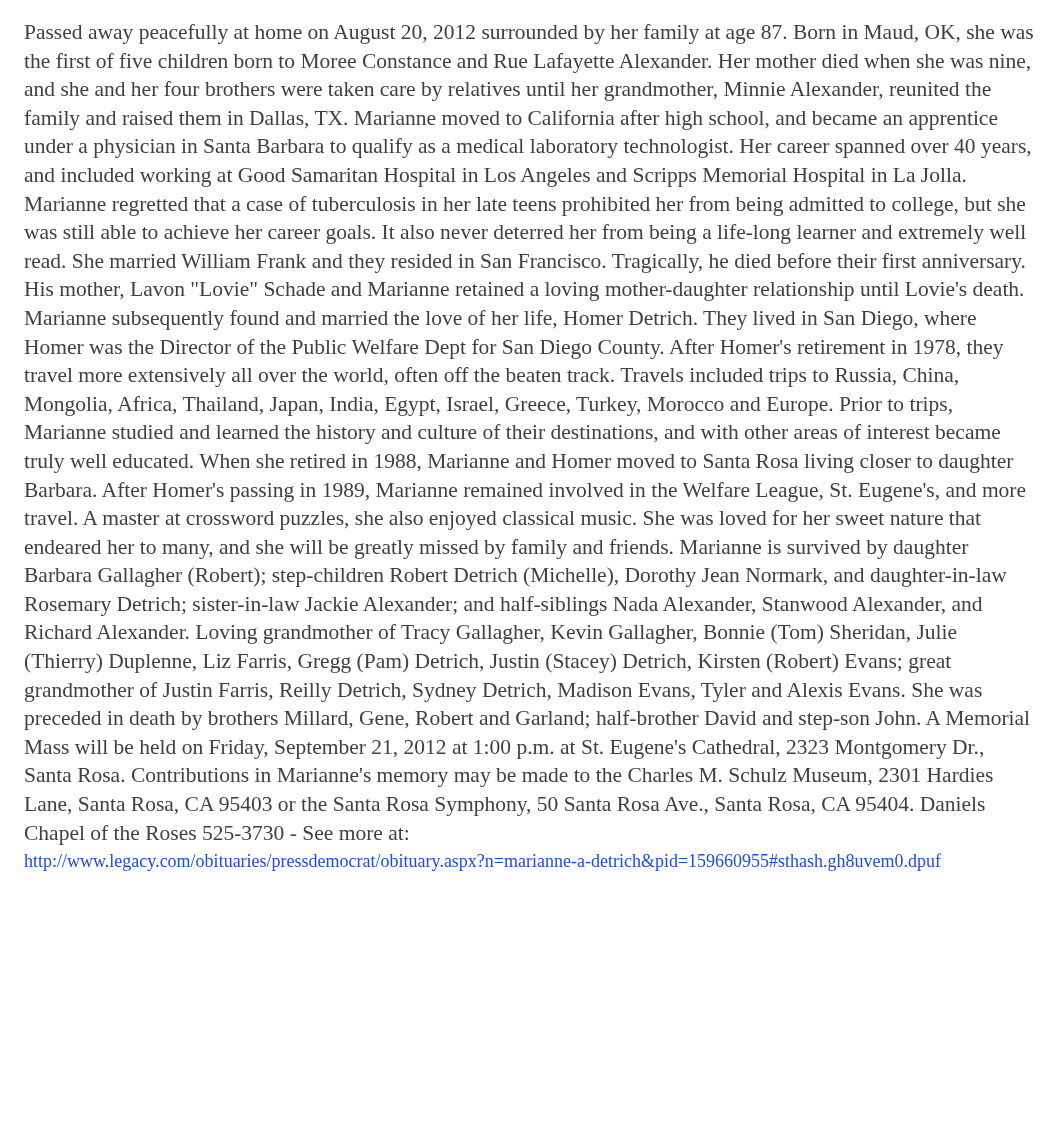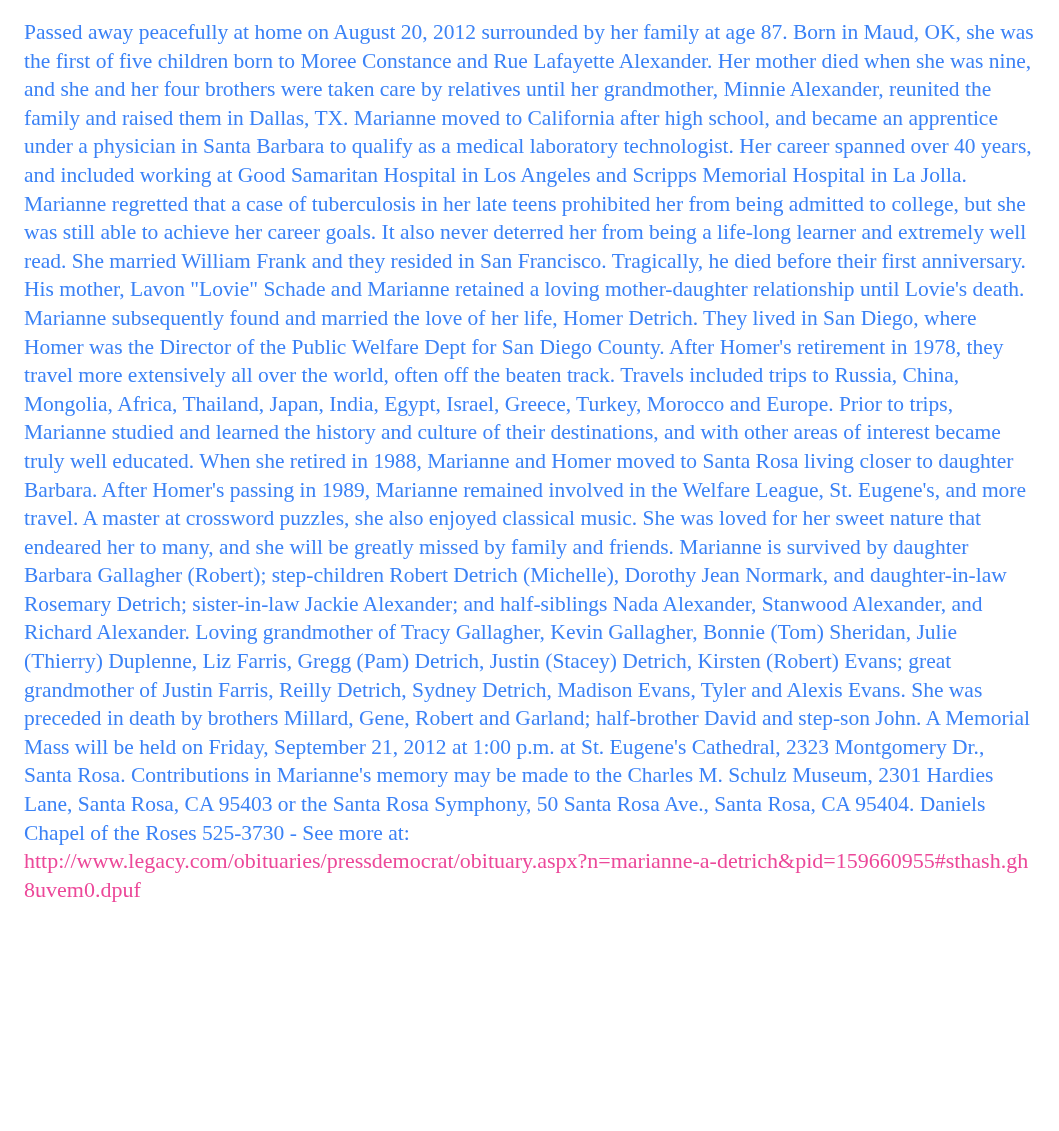--- a/index.html
+++ b/index.html
@@ -17,28 +17,28 @@
     width: 1059px;
     min-height: 1131px;
     box-sizing: border-box;
     padding: 18px 24px 10px 24px;
     background: #ffffff;
   }
   .obituary-text {
     font-size: 21.5px;
     line-height: 28.6px;
     text-align: left;
-    color: #3b82f6;
+    color: #404040;
     margin: 0;
     word-wrap: break-word;
   }
   .source-url {
-    font-size: 22px;
+    font-size: 18px;
     line-height: 28.6px;
-    color: #ec4899;
+    color: #1d4ed8;
     margin: 0;
     word-break: break-all;
   }
 </style>
 </head>
 <body>
 
 <div class="page">
   <p class="obituary-text">Passed away peacefully at home on August 20, 2012 surrounded by her family at age 87. Born in Maud, OK, she was the first of five children born to Moree Constance and Rue Lafayette Alexander. Her mother died when she was nine, and she and her four brothers were taken care by relatives until her grandmother, Minnie Alexander, reunited the family and raised them in Dallas, TX. Marianne moved to California after high school, and became an apprentice under a physician in Santa Barbara to qualify as a medical laboratory technologist. Her career spanned over 40 years, and included working at Good Samaritan Hospital in Los Angeles and Scripps Memorial Hospital in La Jolla. Marianne regretted that a case of tuberculosis in her late teens prohibited her from being admitted to college, but she was still able to achieve her career goals. It also never deterred her from being a life-long learner and extremely well read. She married William Frank and they resided in San Francisco. Tragically, he died before their first anniversary. His mother, Lavon "Lovie" Schade and Marianne retained a loving mother-daughter relationship until Lovie's death. Marianne subsequently found and married the love of her life, Homer Detrich. They lived in San Diego, where Homer was the Director of the Public Welfare Dept for San Diego County. After Homer's retirement in 1978, they travel more extensively all over the world, often off the beaten track. Travels included trips to Russia, China, Mongolia, Africa, Thailand, Japan, India, Egypt, Israel, Greece, Turkey, Morocco and Europe. Prior to trips, Marianne studied and learned the history and culture of their destinations, and with other areas of interest became truly well educated. When she retired in 1988, Marianne and Homer moved to Santa Rosa living closer to daughter Barbara. After Homer's passing in 1989, Marianne remained involved in the Welfare League, St. Eugene's, and more travel. A master at crossword puzzles, she also enjoyed classical music. She was loved for her sweet nature that endeared her to many, and she will be greatly missed by family and friends. Marianne is survived by daughter Barbara Gallagher (Robert); step-children Robert Detrich (Michelle), Dorothy Jean Normark, and daughter-in-law Rosemary Detrich; sister-in-law Jackie Alexander; and half-siblings Nada Alexander, Stanwood Alexander, and Richard Alexander. Loving grandmother of Tracy Gallagher, Kevin Gallagher, Bonnie (Tom) Sheridan, Julie (Thierry) Duplenne, Liz Farris, Gregg (Pam) Detrich, Justin (Stacey) Detrich, Kirsten (Robert) Evans; great grandmother of Justin Farris, Reilly Detrich, Sydney Detrich, Madison Evans, Tyler and Alexis Evans. She was preceded in death by brothers Millard, Gene, Robert and Garland; half-brother David and step-son John. A Memorial Mass will be held on Friday, September 21, 2012 at 1:00 p.m. at St. Eugene's Cathedral, 2323 Montgomery Dr., Santa Rosa. Contributions in Marianne's memory may be made to the Charles M. Schulz Museum, 2301 Hardies Lane, Santa Rosa, CA 95403 or the Santa Rosa Symphony, 50 Santa Rosa Ave., Santa Rosa, CA 95404. Daniels Chapel of the Roses 525-3730 - See more at:</p>
   <p class="source-url">http://www.legacy.com/obituaries/pressdemocrat/obituary.aspx?n=marianne-a-detrich&amp;pid=159660955#sthash.gh8uvem0.dpuf</p>

